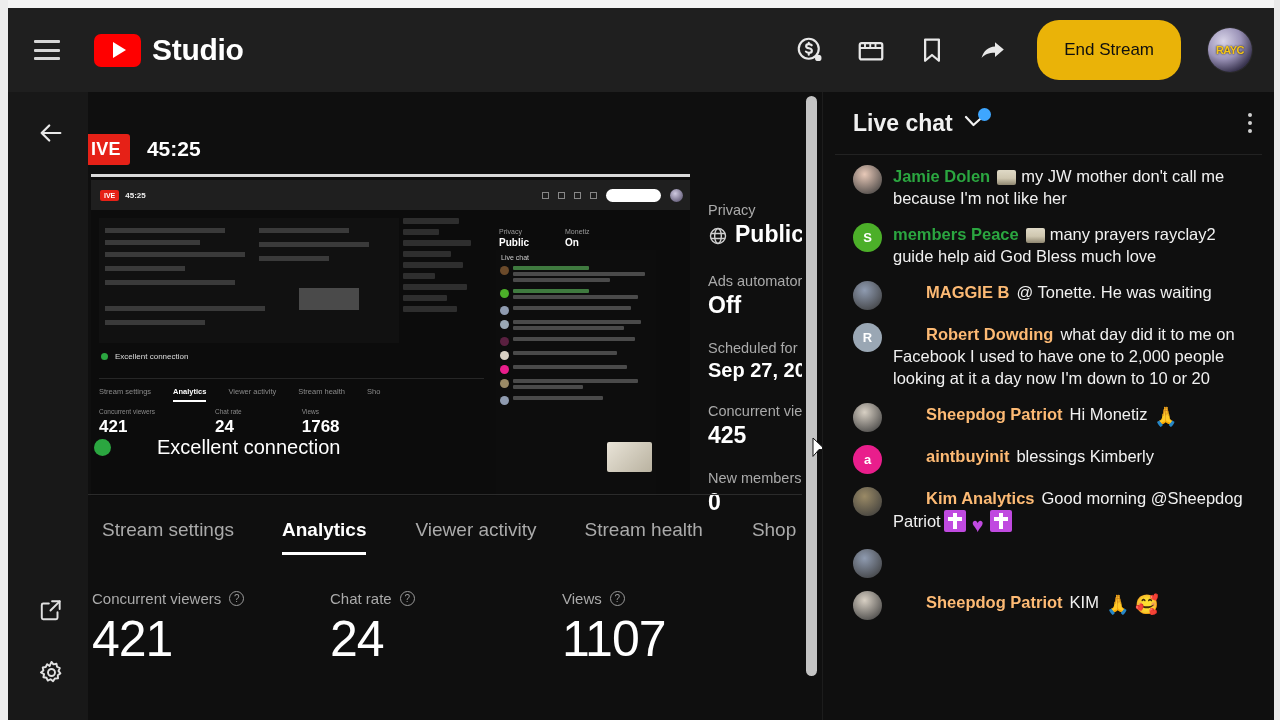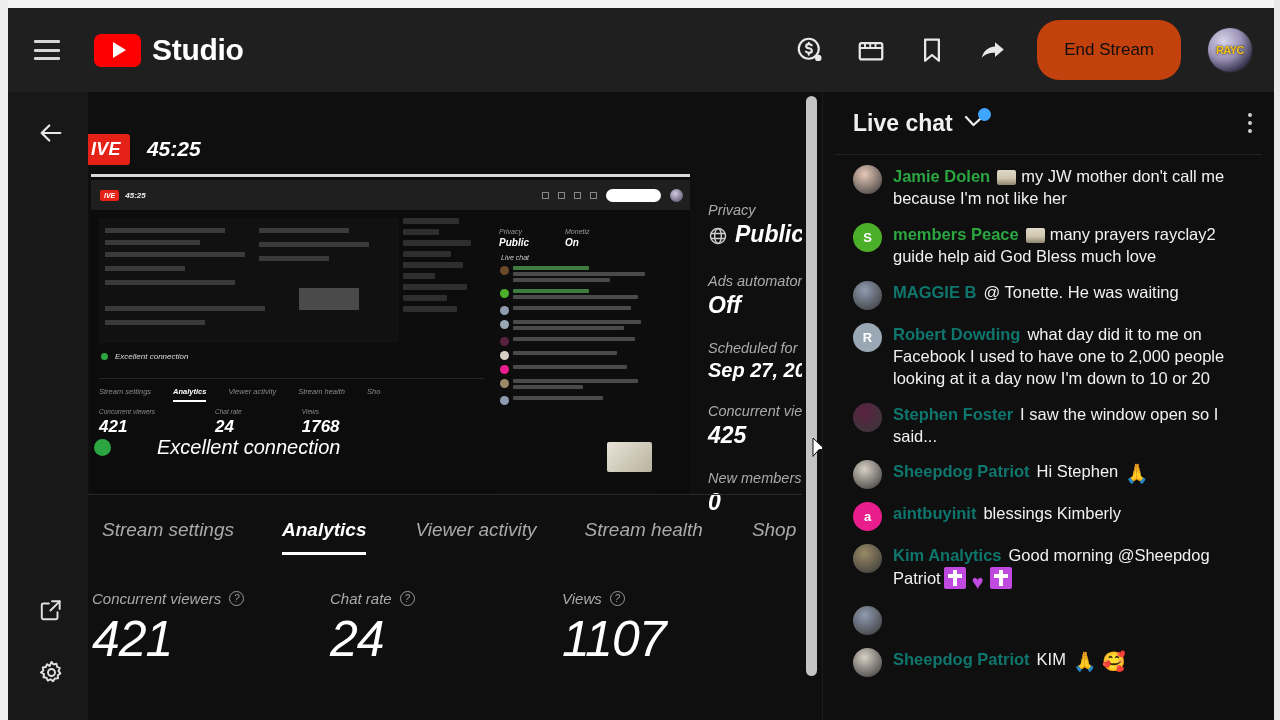--- a/index.html
+++ b/index.html
@@ -27,41 +27,41 @@
              display:flex; align-items:center; justify-content:center; }
   .yt-logo::after { content:""; width:0; height:0; border-left:13px solid #fff;
              border-top:8px solid transparent; border-bottom:8px solid transparent;
              margin-left:3px; }
   .brand-name { color:#fff; font-size:30px; font-weight:bold; letter-spacing:-0.3px; }
 
   .top-actions { margin-left:auto; display:flex; align-items:center; gap:27px; margin-right:22px; }
   .ticon { width:34px; height:34px; display:flex; align-items:center; justify-content:center;
            cursor:pointer; }
   .ticon svg { display:block; }
-  .end-btn { background:#c2410c; color:#0f0f0f; font-size:17px; font-weight:500;
+  .end-btn { background:#eab308; color:#0f0f0f; font-size:17px; font-weight:500;
              border:none; border-radius:22px; padding:20px 27px; cursor:pointer;
              font-family:inherit; white-space:nowrap; }
   .avatar-top { width:44px; height:44px; border-radius:50%; cursor:pointer;
      background:radial-gradient(circle at 35% 30%, #d8d4e8 0%, #9b93b8 42%, #3a3550 75%, #151020 100%);
      display:flex; align-items:center; justify-content:center; overflow:hidden;
      box-shadow:0 0 0 1px #2a2a2a; }
   .avatar-top span { font-size:11px; font-weight:bold; color:#f5c518; letter-spacing:-0.5px;
                      text-shadow:0 0 2px #000; filter:blur(0.4px); }
 
   
   .rail { position:absolute; left:8px; top:92px; width:80px; height:628px; background:#181818; }
   .rail-ico { position:absolute; left:26px; width:34px; height:34px; cursor:pointer;
               display:flex; align-items:center; justify-content:center; }
   .rail-back { top:24px; }
   .rail-share { top:501px; }
   .rail-gear { top:563px; }
 
   
   .stage { position:absolute; left:88px; top:92px; width:728px; height:628px;
-           background:#0f0f0f; overflow:hidden;font-style:italic; }
+           background:#0f0f0f; overflow:hidden; }
 
   
   .live-row { position:absolute; left:0; top:40px; height:34px; display:flex; align-items:center; }
   .live-badge { background:#e62117; color:#fff; font-size:18px; font-weight:bold;
                 padding:5px 9px; border-radius:3px; margin-left:-6px; letter-spacing:0.3px; }
   .live-time { color:#ffffff; font-size:21px; font-weight:bold; margin-left:17px; }
 
   
   .nested { position:absolute; left:3px; top:82px; width:599px; height:322px;
             background:#0c0c0c; border-top:3px solid #d9d9d9; overflow:hidden;
@@ -168,21 +168,21 @@
 
   .chat-divider { height:1px; background:#222; margin:0 12px; }
   .chat-list { padding:10px 16px 0 30px; height:560px; overflow:hidden; }
   .msg { display:flex; gap:11px; margin-bottom:13px; align-items:flex-start; }
   .msg-av { width:29px; height:29px; border-radius:50%; flex:0 0 29px; overflow:hidden;
             display:flex; align-items:center; justify-content:center;
             font-size:13px; font-weight:bold; color:#fff; }
   .msg-body { font-size:16.5px; line-height:1.33; color:#f1f1f1; padding-top:1px; }
   .msg-name { font-weight:bold; margin-right:7px; white-space:nowrap; }
   .msg-name.member { color:#2ba640; }
-  .msg-name.plain { color:#0f766e; }
+  .msg-name.plain { color:#fdba74;margin-left:33px; }
   .msg-text { color:#f1f1f1; }
   .badge-img { display:inline-block; width:19px; height:15px; vertical-align:-3px;
                background:linear-gradient(180deg,#dfd9c6 0%,#cfc7b0 55%,#8e8670 100%);
                border-radius:2px; margin-right:5px; }
   .emote { display:inline-block; width:22px; height:22px; vertical-align:-5px; margin:0 3px;
            border-radius:2px; }
   .emote.cross { background:#c04ae0; position:relative; }
   .emote.cross::before { content:""; position:absolute; left:9px; top:3px; width:4px; height:16px; background:#fff; }
   .emote.cross::after  { content:""; position:absolute; left:4px; top:7px; width:14px; height:4px; background:#fff; }
   .emote.heart { background:transparent; color:#c04ae0; font-size:20px; line-height:22px; width:auto; }
@@ -531,26 +531,22 @@
         </div>
         <div class="msg">
           <div class="msg-av" style="background: radial-gradient(circle at 40% 32%, rgb(143, 155, 176) 0%, rgb(58, 58, 58) 95%);"></div>
           <div class="msg-body"><span class="msg-name plain">MAGGIE B</span><span class="msg-text">@ Tonette. He was waiting</span></div>
         </div>
         <div class="msg">
           <div class="msg-av" style="background: rgb(154, 167, 180);">R</div>
           <div class="msg-body"><span class="msg-name plain">Robert Dowding</span><span class="msg-text">what day did it to me on Facebook I used to have one to 2,000 people looking at it a day now I'm down to 10 or 20</span></div>
         </div>
         <div class="msg">
-          <div class="msg-av" style="background: radial-gradient(circle at 40% 32%, rgb(90, 32, 64) 0%, rgb(58, 58, 58) 95%);"></div>
-          <div class="msg-body"><span class="msg-name plain">Stephen Foster</span><span class="msg-text">I saw the window open so I said...</span></div>
-        </div>
-        <div class="msg">
           <div class="msg-av" style="background: radial-gradient(circle at 40% 32%, rgb(216, 208, 196) 0%, rgb(58, 58, 58) 95%);"></div>
-          <div class="msg-body"><span class="msg-name plain">Sheepdog Patriot</span><span class="msg-text">Hi Stephen</span><span class="emoji"> 🙏</span></div>
+          <div class="msg-body"><span class="msg-name plain">Sheepdog Patriot</span><span class="msg-text">Hi Monetiz</span><span class="emoji"> 🙏</span></div>
         </div>
         <div class="msg">
           <div class="msg-av" style="background: rgb(233, 30, 140);">a</div>
           <div class="msg-body"><span class="msg-name plain">aintbuyinit</span><span class="msg-text">blessings Kimberly</span></div>
         </div>
         <div class="msg">
           <div class="msg-av" style="background: radial-gradient(circle at 40% 32%, rgb(154, 138, 102) 0%, rgb(58, 58, 58) 95%);"></div>
           <div class="msg-body"><span class="msg-name plain">Kim Analytics</span><span class="msg-text">Good morning @Sheepdog Patriot</span><span class="emote cross"></span><span class="emote heart">♥</span><span class="emote cross"></span></div>
         </div>
         <div class="msg">

